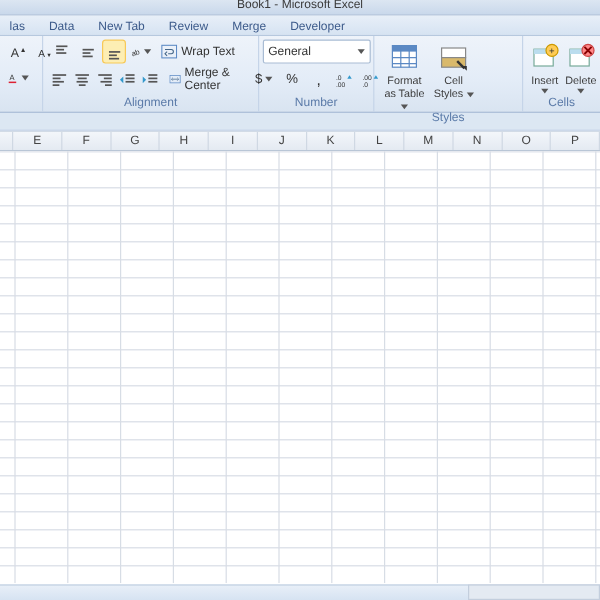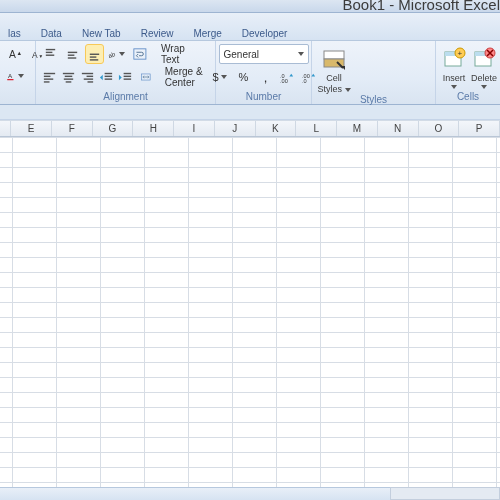--- a/index.html
+++ b/index.html
@@ -1,44 +1,44 @@
 <!DOCTYPE html>
 <html><head>
 <meta charset="utf-8">
 <style>
   * { box-sizing: border-box; margin: 0; padding: 0; font-family: 'Segoe UI', Tahoma, sans-serif; }
   body { width: 500px; height: 500px; overflow: hidden; background: #fff; font-size: 11px; color: #333; }
 
   .titlebar {
     height: 13px; background: linear-gradient(#dce6f2, #c9d8eb);
-    text-align: right; line-height: 10px; font-size: 15px; color: #3b3b3b;
+    text-align: center; line-height: 10px; font-size: 10px; color: #3b3b3b;
     border-bottom: 1px solid #9db4d1;
   }
   .tabs {
-    height: 28px; background: linear-gradient(#e8eff8,#d6e3f2);
+    height: 17px; background: linear-gradient(#e8eff8,#d6e3f2);
     display: flex; align-items: flex-end; padding-left: 5px; gap: 14px;
     border-bottom: 1px solid #b6c8de; font-size: 10px; color: #3c5a8a;
   }
   .tabs span { padding: 2px 3px 1px; cursor: default; }
 
   .ribbon {
     height: 64px; background: linear-gradient(#eef3fa,#e3ecf7 60%,#d9e4f1);
     border-bottom: 1px solid #9db4d1; display: flex; position: relative;
   }
   .group { border-right: 1px solid #c5d4e8; padding: 3px 5px 1px; display:flex; flex-direction:column; justify-content:space-between;}
   .group-label { font-size: 10px; color: #5a7aa8; text-align:center; padding-bottom:1px; }
   .group-body { display:flex; gap:4px; align-items:flex-start; flex:1; }
   .btn-row { display:flex; gap:2px; align-items:center; }
   .rbtn { width:20px; height:20px; display:flex; align-items:center; justify-content:center; border:1px solid transparent; border-radius:3px; }
   .rbtn.active { border:1px solid #f7c958; background:#fdeeb3; }
   .rbtn svg { width:15px; height:15px; }
   .rbtn .tri { width:0;height:0;border-left:3px solid transparent;border-right:3px solid transparent;border-top:4px solid #555; margin-left:2px; align-self:center;}
   .withdrop { display:flex; align-items:center; }
 
-  .wrap-btn { display:flex; align-items:center; gap:14px; height:20px; padding:0 4px; border:1px solid transparent; border-radius:3px; font-size:10px;}
+  .wrap-btn { display:flex; align-items:center; gap:3px; height:20px; padding:0 4px; border:1px solid transparent; border-radius:3px; font-size:10px;}
   .wrap-btn svg{width:14px;height:14px;}
 
   .numfmt { width:90px; height:20px; background:#fff; border:1px solid #a9bcd4; border-radius:2px; display:flex; align-items:center; padding:0 4px; font-size:10px; justify-content:space-between;}
   .numfmt .tri{width:0;height:0;border-left:3px solid transparent;border-right:3px solid transparent;border-top:4px solid #555;}
 
   .bigbtn { display:flex; flex-direction:column; align-items:center; justify-content:flex-start; width:46px; padding-top:2px; gap:1px; font-size:9px; color:#3c3c3c; text-align:center; line-height:10px;}
   .bigbtn svg { width:26px; height:26px;}
   .bigbtn .tri{width:0;height:0;border-left:3px solid transparent;border-right:3px solid transparent;border-top:4px solid #555;margin-top:1px;}
 
   .spacer { height: 15px; background:#dce7f3; border-bottom:1px solid #c5d4e8;}
@@ -226,20 +226,32 @@
               <path d="M12 10 l2 -3 h-4 z" fill="#39c" transform="rotate(180 12 7)"></path>
             </svg>
           </div>
       </div>
     </div>
     <div class="group-label">Number</div>
   </div>
 
   <div class="group" style="width:124px">
     <div class="group-body">
+      <div class="bigbtn" style="width:40px">
+        <svg viewBox="0 0 26 26">
+            <rect x="3" y="3" width="20" height="18" fill="#fff" stroke="#5b89c4"></rect>
+            <rect x="3" y="3" width="20" height="5" fill="#5b89c4"></rect>
+            <line x1="3" y1="13" x2="23" y2="13" stroke="#5b89c4"></line>
+            <line x1="3" y1="18" x2="23" y2="18" stroke="#5b89c4"></line>
+            <line x1="10" y1="3" x2="10" y2="21" stroke="#5b89c4"></line>
+            <line x1="17" y1="3" x2="17" y2="21" stroke="#5b89c4"></line>
+          </svg>
+        <span>Format</span>
+        <span><span>as Table</span> <span class="tri" style="display:inline-block"></span></span>
+      </div>
       <div class="bigbtn" style="width:34px">
         <svg viewBox="0 0 26 26">
             <rect x="3" y="5" width="20" height="8" fill="#fff" stroke="#888"></rect>
             <rect x="3" y="13" width="20" height="8" fill="#d9b96b" stroke="#888"></rect>
             <path d="M16 16 l6 6" stroke="#333" stroke-width="2"></path>
             <path d="M20 20 l4 0 l0 4 z" fill="#333"></path>
           </svg>
         <span>Cell</span>
         <span><span>Styles</span> <span class="tri" style="display:inline-block"></span></span>
       </div>

